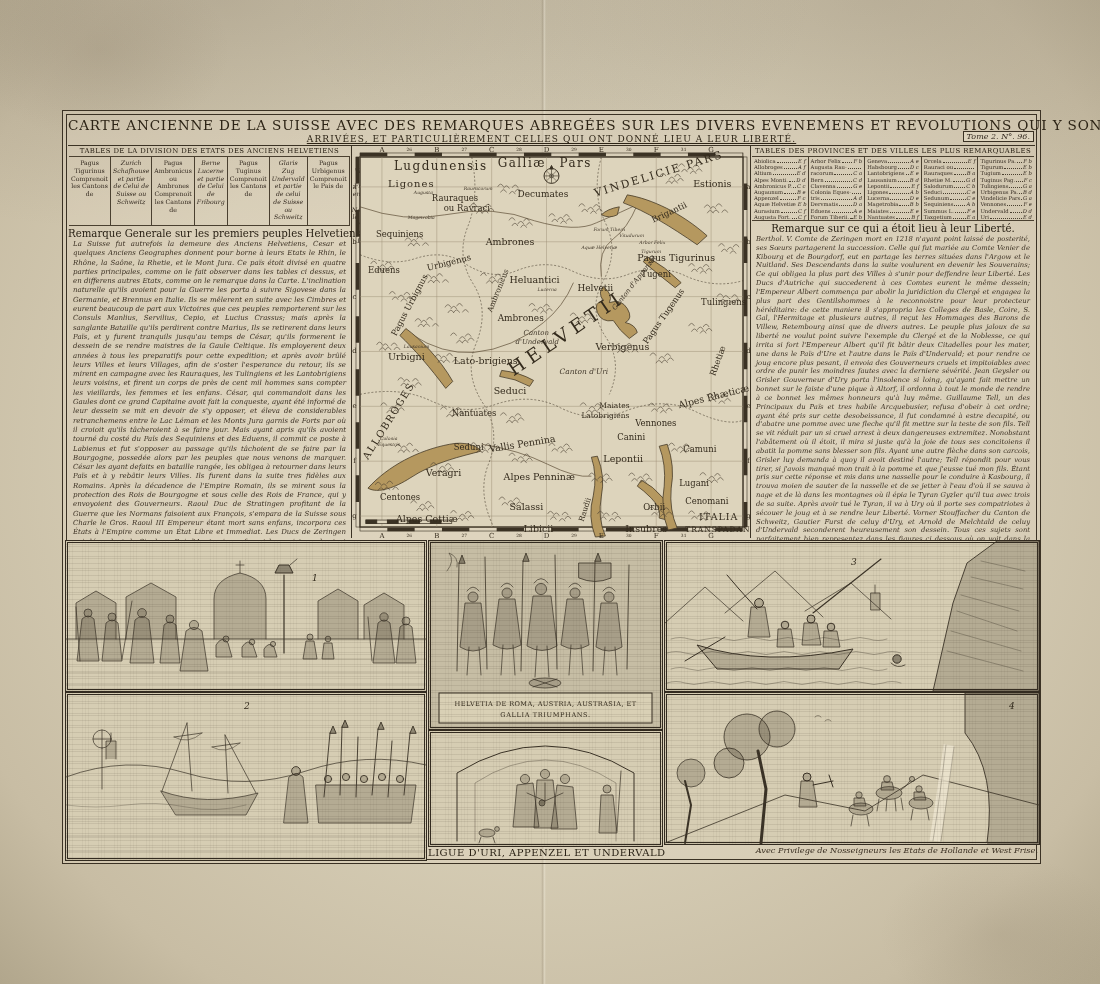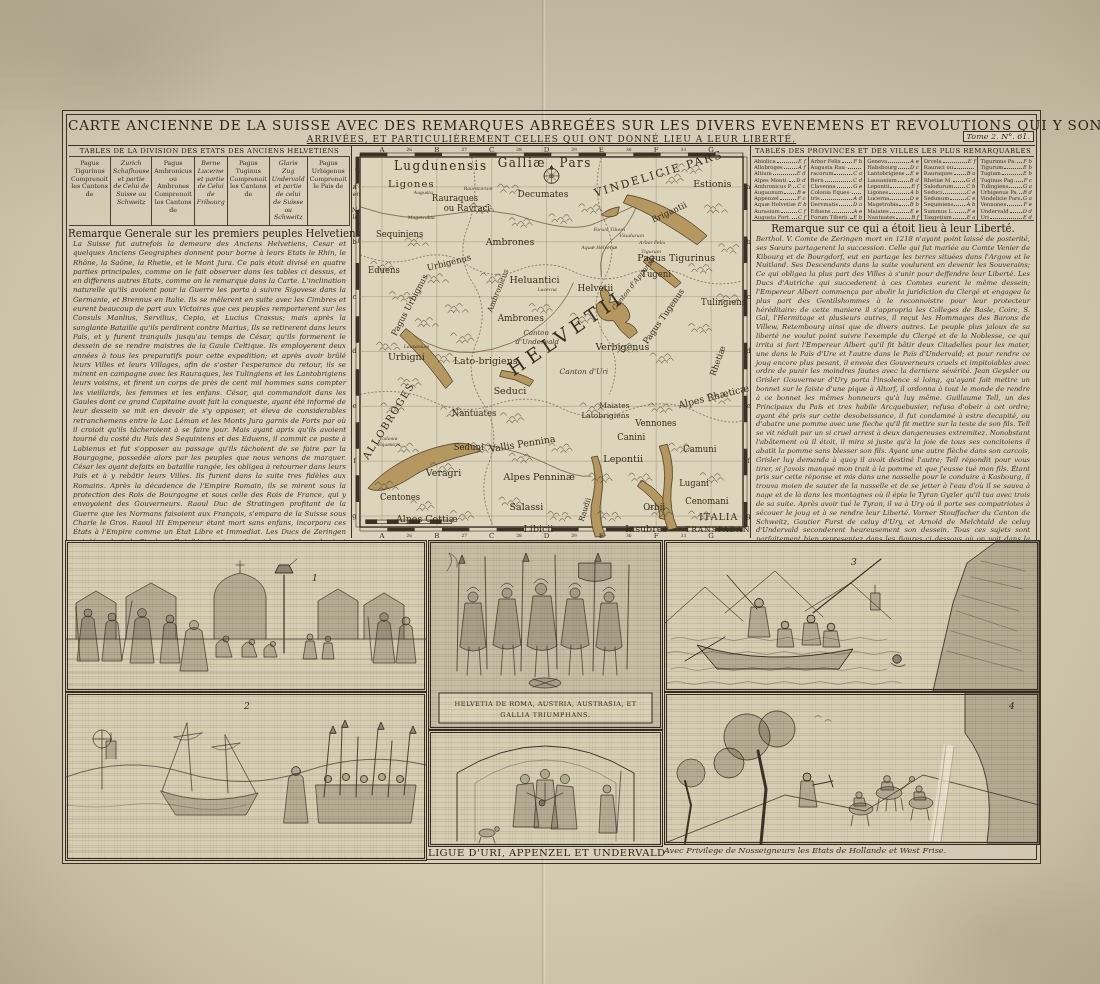--- a/index.html
+++ b/index.html
@@ -68,40 +68,40 @@
   .gridnum{font-size:4.4px;}
 
   
   .eng{position:absolute;background:#d6cdb3;border:1px solid #332b20;outline:1px solid #332b20;outline-offset:-3px;overflow:hidden;}
   .eng .hatch{position:absolute;inset:0;pointer-events:none;
     background:
       repeating-linear-gradient(0deg, rgba(62,52,38,.10) 0 .6px, transparent .6px 2.4px),
       repeating-linear-gradient(90deg, rgba(62,52,38,.05) 0 .6px, transparent .6px 3.2px);}
   .eng svg{position:absolute;inset:0;}
   .cap-bar{position:absolute;left:365px;top:736px;width:233px;height:14px;text-align:center;font-size:10px;letter-spacing:.5px;color:#241c10;white-space:nowrap;}
-  .priv-bar{position:absolute;left:601px;top:734px;width:374px;height:16px;text-align:left;font-style:italic;font-size:8.2px;color:#3a2f22;white-space:nowrap;}
+  .priv-bar{position:absolute;left:601px;top:734px;width:374px;height:16px;text-align:right;font-style:italic;font-size:8.2px;color:#3a2f22;white-space:nowrap;}
   .ink{stroke:#3a3226;fill:none;stroke-linecap:round;stroke-linejoin:round;}
   .inkf{stroke:#3a3226;fill:rgba(58,50,38,.22);stroke-linejoin:round;}
   .inkd{stroke:#3a3226;fill:rgba(58,50,38,.45);stroke-linejoin:round;}
   .fignum{font-style:italic;font-size:9px;fill:#2e2619;}
 </style>
 </head>
 <body>
 
 <div class="sheet">
   <div class="stain s1"></div>
   <div class="stain s2"></div>
   <div class="fold"></div>
 
   <div class="plate">
 
     <div class="title-block">
       <div class="t1">CARTE ANCIENNE DE LA SUISSE AVEC DES REMARQUES ABREGÉES SUR LES DIVERS EVENEMENS ET REVOLUTIONS QUI Y SONT</div>
       <div class="t2">ARRIVÉES, ET PARTICULIÈREMENT CELLES QUI ONT DONNÉ LIEU A LEUR LIBERTÉ.</div>
-      <div class="tome">Tome 2. N°. 61.</div>
+      <div class="tome">Tome 2. N°. 96.</div>
     </div>
 
     <div class="upper">
 
       <div class="leftcol">
         <div class="tbl-title">TABLES DE LA DIVISION DES ETATS DES ANCIENS HELVETIENS</div>
         <div class="pagus-row">
           <div class="pagus-cell">Pagus Tigurinus Comprenoit les Cantons de</div>
           <div class="pagus-cell it">Zurich Schafhouse et partie de Celui de Suisse ou Schweitz</div>
           <div class="pagus-cell">Pagus Ambronicus ou Ambrones Comprenoit les Cantons de</div>

